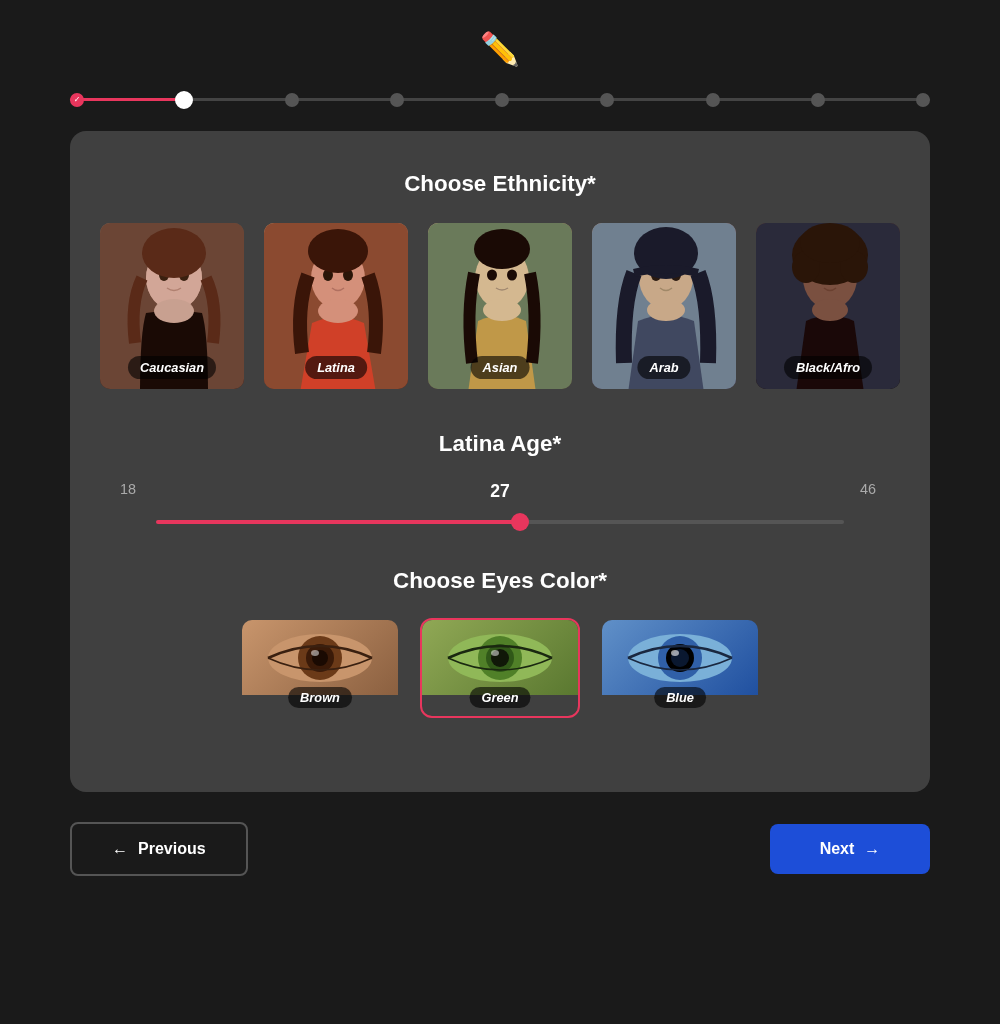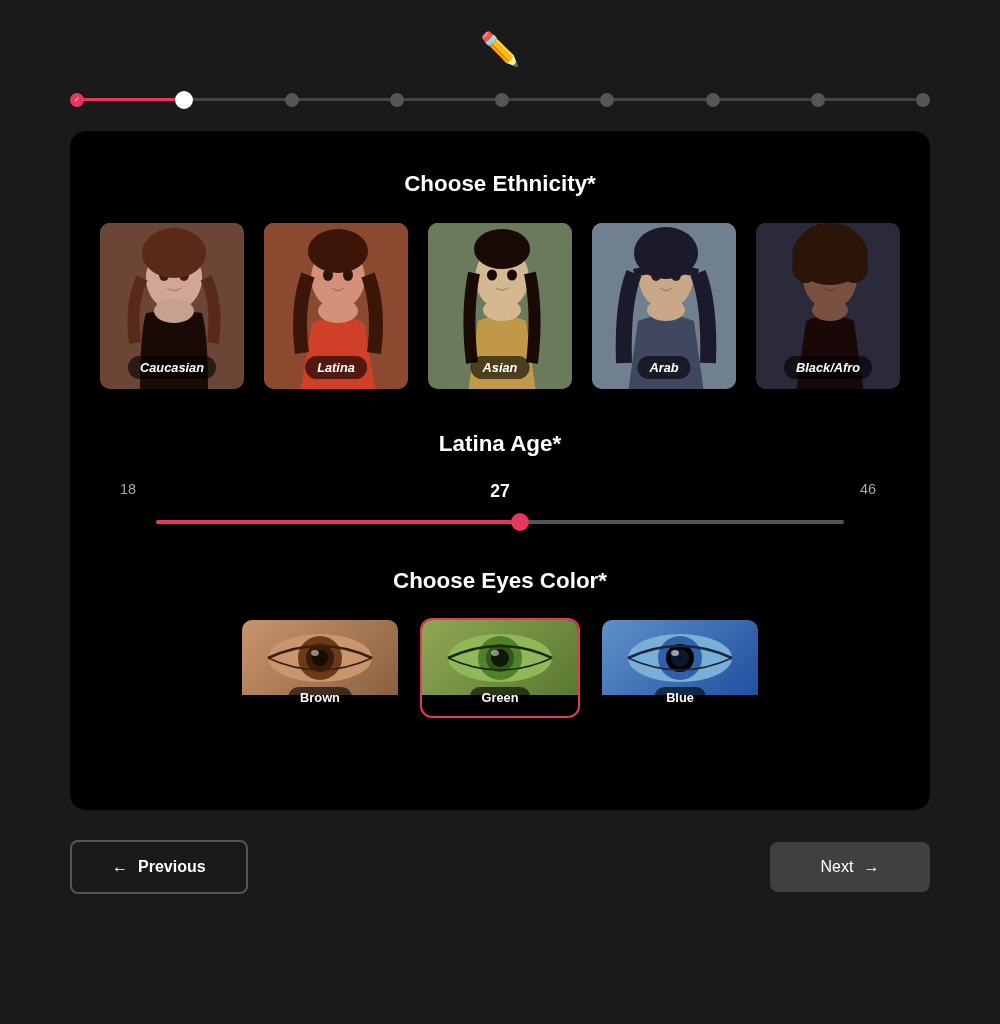--- a/index.html
+++ b/index.html
@@ -87,24 +87,24 @@
 
     .dot.active {
       background: #ffffff;
       border-color: #ffffff;
       width: 18px;
       height: 18px;
     }
 
     
     .main-card {
-      background: #000000;
+      background: #404040;
       border-radius: 16px;
       width: 860px;
-      padding: 40px 40px 62px;
+      padding: 40px 40px 44px;
     }
 
     
     .section-title {
       font-size: 1.4rem;
       font-weight: 700;
       color: #ffffff;
       text-align: center;
       margin-bottom: 24px;
     }
@@ -251,20 +251,21 @@
       bottom: 8px;
       left: 50%;
       transform: translateX(-50%);
       background: rgba(0,0,0,0.6);
       color: #fff;
       font-size: 0.8rem;
       font-weight: 600;
       padding: 3px 12px;
       border-radius: 20px;
       white-space: nowrap;
+      font-style: italic;
     }
 
     
     .eye-svg {
       width: 120px;
       height: 60px;
     }
 
     
     .buttons-row {
@@ -286,27 +287,27 @@
       font-weight: 600;
       cursor: pointer;
       display: flex;
       align-items: center;
       gap: 10px;
       min-width: 160px;
       justify-content: center;
     }
 
     .btn-next {
-      background: #404040;
+      background: #1d4ed8;
       border: none;
       color: #ffffff;
       padding: 16px 40px;
       border-radius: 8px;
       font-size: 1rem;
-      font-weight: 400;
+      font-weight: 700;
       cursor: pointer;
       display: flex;
       align-items: center;
       gap: 10px;
       min-width: 160px;
       justify-content: center;
     }
 
     
     .photo-placeholder {

